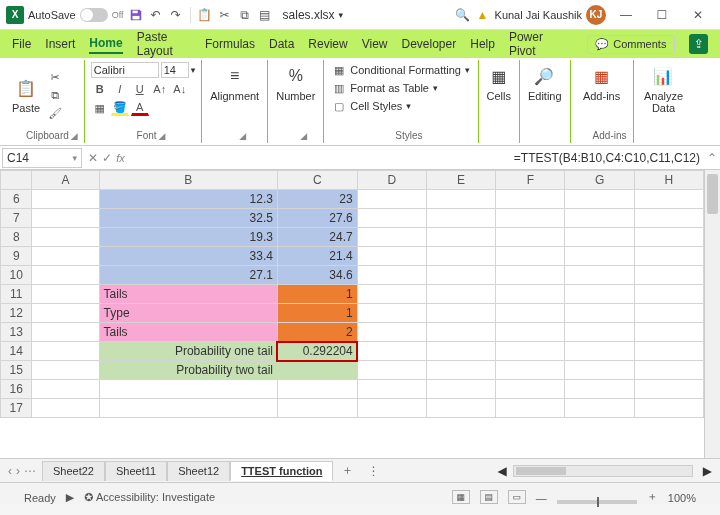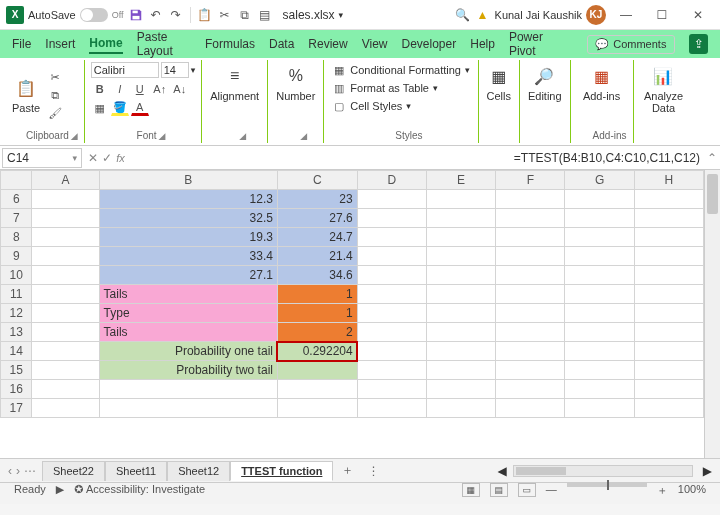--- a/index.html
+++ b/index.html
@@ -13,21 +13,21 @@
 .toggle::after { content: ""; position: absolute; left: 1px; top: 1px; width: 12px; height: 12px; background: #fff; border-radius: 50%; }
 .tb-icon { width: 16px; height: 16px; display: flex; align-items: center; justify-content: center; color: #555; cursor: pointer; }
 .tb-sep { width: 1px; height: 16px; background: #ddd; margin: 0 2px; }
 .filename { font-size: 12px; margin-left: 6px; display: flex; align-items: center; gap: 4px; }
 .title-spacer { flex: 1; }
 .warn-icon { color: #d9a500; }
 .user-badge { width: 20px; height: 20px; background: #c96e2e; color: #fff; border-radius: 50%; display: flex; align-items: center; justify-content: center; font-size: 10px; font-weight: bold; }
 .win-btn { width: 32px; height: 28px; display: flex; align-items: center; justify-content: center; color: #555; cursor: pointer; }
 
 
-.menubar { height: 28px; background: #86efac; display: flex; align-items: center; padding: 0 12px; gap: 14px; }
+.menubar { height: 28px; background: #bef264; display: flex; align-items: center; padding: 0 12px; gap: 14px; }
 .menu-item { font-size: 12px; cursor: pointer; padding: 2px 0; }
 .menu-item.active { border-bottom: 2px solid #107c41; color: #107c41; font-weight: 600; }
 .menu-spacer { flex: 1; }
 .comments-btn { border: 1px solid #ccc; padding: 2px 8px; border-radius: 3px; font-size: 11px; display: flex; align-items: center; gap: 4px; cursor: pointer; }
 .share-btn { background: #107c41; color: #fff; width: 24px; height: 20px; border-radius: 3px; display: flex; align-items: center; justify-content: center; }
 
 
 .ribbon { height: 88px; background: #fff; display: flex; border-bottom: 1px solid #ccc; padding: 2px 4px; }
 .rgroup { border-right: 1px solid #84cc16; padding: 2px 6px; display: flex; flex-direction: column; justify-content: space-between; }
 .rgroup-label { font-size: 10px; color: #666; text-align: center; padding-top: 2px; display:flex; align-items:center; justify-content:center; gap:2px;margin-left:16px;}
@@ -76,21 +76,21 @@
 .sb-nav { display:flex; gap:4px; color:#888; padding:0 4px;}
 .sb-nav span{cursor:pointer;}
 .stab { padding: 3px 10px; font-size: 11px; background: #eaeaea; border: 1px solid #ccc; border-bottom: none; cursor: pointer; }
 .stab.active { background: #fff; border-bottom: 1px solid #fff; font-weight:bold; text-decoration:underline; }
 .sb-add { padding:0 6px; color:#666; cursor:pointer;}
 .sb-spacer { flex:1; }
 .hsb { width:180px; height:12px; background:#e8e8e8; border:1px solid #ccc; position:relative; margin-right:4px;}
 .hsb-thumb{position:absolute; left:2px; top:1px; width:50px; height:8px; background:#c8c8c8;}
 
 
-.statusbar { height: 22px; background: #f3f3f3; display: flex; align-items: flex-start; padding: 0 14px; font-size: 11px; color: #555; border-top:1px solid #ccc; gap:10px;}
+.statusbar { height: 22px; background: #f3f3f3; display: flex; align-items: flex-end; padding: 0 24px; font-size: 11px; color: #555; border-top:1px solid #ccc; gap:10px;}
 .statusbar .sp { flex:1;}
 .zoom-slider { width:80px; height:4px; background:#ccc; position:relative;}
 .zoom-slider::after{content:"";position:absolute;left:50%;top:-3px;width:2px;height:10px;background:#666;}
 .view-btn{width:18px;height:14px;border:1px solid #bbb;display:flex;align-items:center;justify-content:center;font-size:9px;}
 
 svg { display:block; }
 </style>
 </head>
 <body>
 

